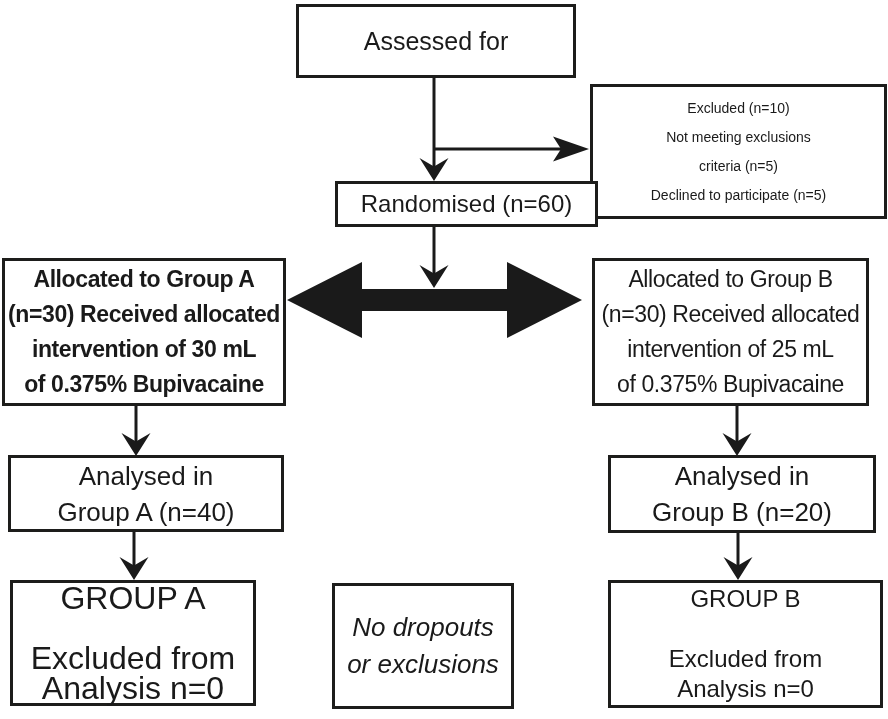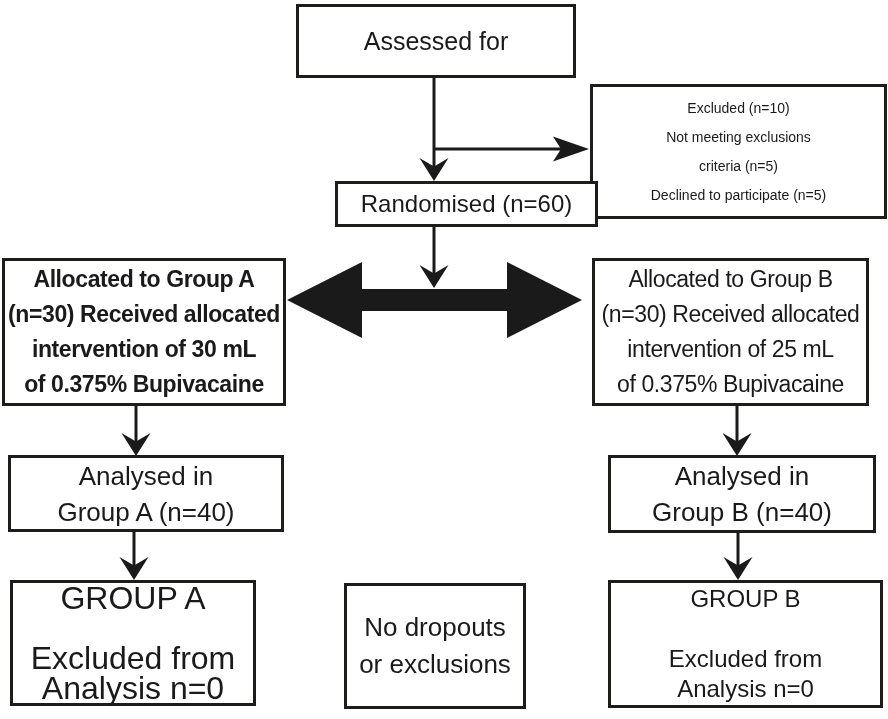--- a/index.html
+++ b/index.html
@@ -43,21 +43,21 @@
   }
   .b-assessed    { left:296px; top:4px;   width:280px; height:74px;  font-size:25px; line-height:34px; }
   .b-excluded    { left:590px; top:84px;  width:297px; height:135px; font-size:14px; line-height:29px; }
   .b-randomised  { left:295px; top:181px; width:263px; height:46px;  font-size:24px; line-height:40px;margin-left:40px; }
   .b-allocated-a { left:2px;   top:258px; width:284px; height:148px; font-size:23px; line-height:35px; letter-spacing:-0.4px;font-weight:bold; }
   .b-allocated-b { left:592px; top:258px; width:277px; height:148px; font-size:23px; line-height:35px; letter-spacing:-0.4px; }
   .b-analysed-a  { left:8px;   top:455px; width:276px; height:77px;  font-size:26px; line-height:36px; }
   .b-analysed-b  { left:608px; top:455px; width:268px; height:78px;  font-size:26px; line-height:36px; }
   .b-group-a     { left:10px;  top:580px; width:246px; height:126px; font-size:32px; line-height:30px; }
   .b-group-b     { left:608px; top:580px; width:275px; height:128px; font-size:24px; line-height:30px; }
-  .b-nodropouts  { left:344px; top:583px; width:182px; height:126px; font-size:26px; line-height:37px; }
+  .b-nodropouts  { left:332px; top:583px; width:182px; height:126px; font-size:26px; line-height:37px;font-style:italic; }
   .stroke-line { stroke:#1a1a1a; stroke-width:3; fill:none; }
   .fill-shape  { fill:#1a1a1a; stroke:none; }
 </style>
 </head>
 <body>
 
 <div class="stage">
 
   <svg class="overlay" viewBox="0 0 888 719" xmlns="http://www.w3.org/2000/svg">
 
@@ -128,21 +128,21 @@
     <div class="bline">of 0.375% Bupivacaine</div>
   </div>
 
   <div class="box b-analysed-a">
     <div class="bline">Analysed in</div>
     <div class="bline">Group A (n=40)</div>
   </div>
 
   <div class="box b-analysed-b">
     <div class="bline">Analysed in</div>
-    <div class="bline">Group B (n=40)</div>
+    <div class="bline">Group B (n=20)</div>
   </div>
 
   <div class="box b-group-a">
     <div class="bline">GROUP A</div>
     <div class="bline"></div>
     <div class="bline">Excluded from</div>
     <div class="bline">Analysis n=0</div>
   </div>
 
   <div class="box b-nodropouts">

